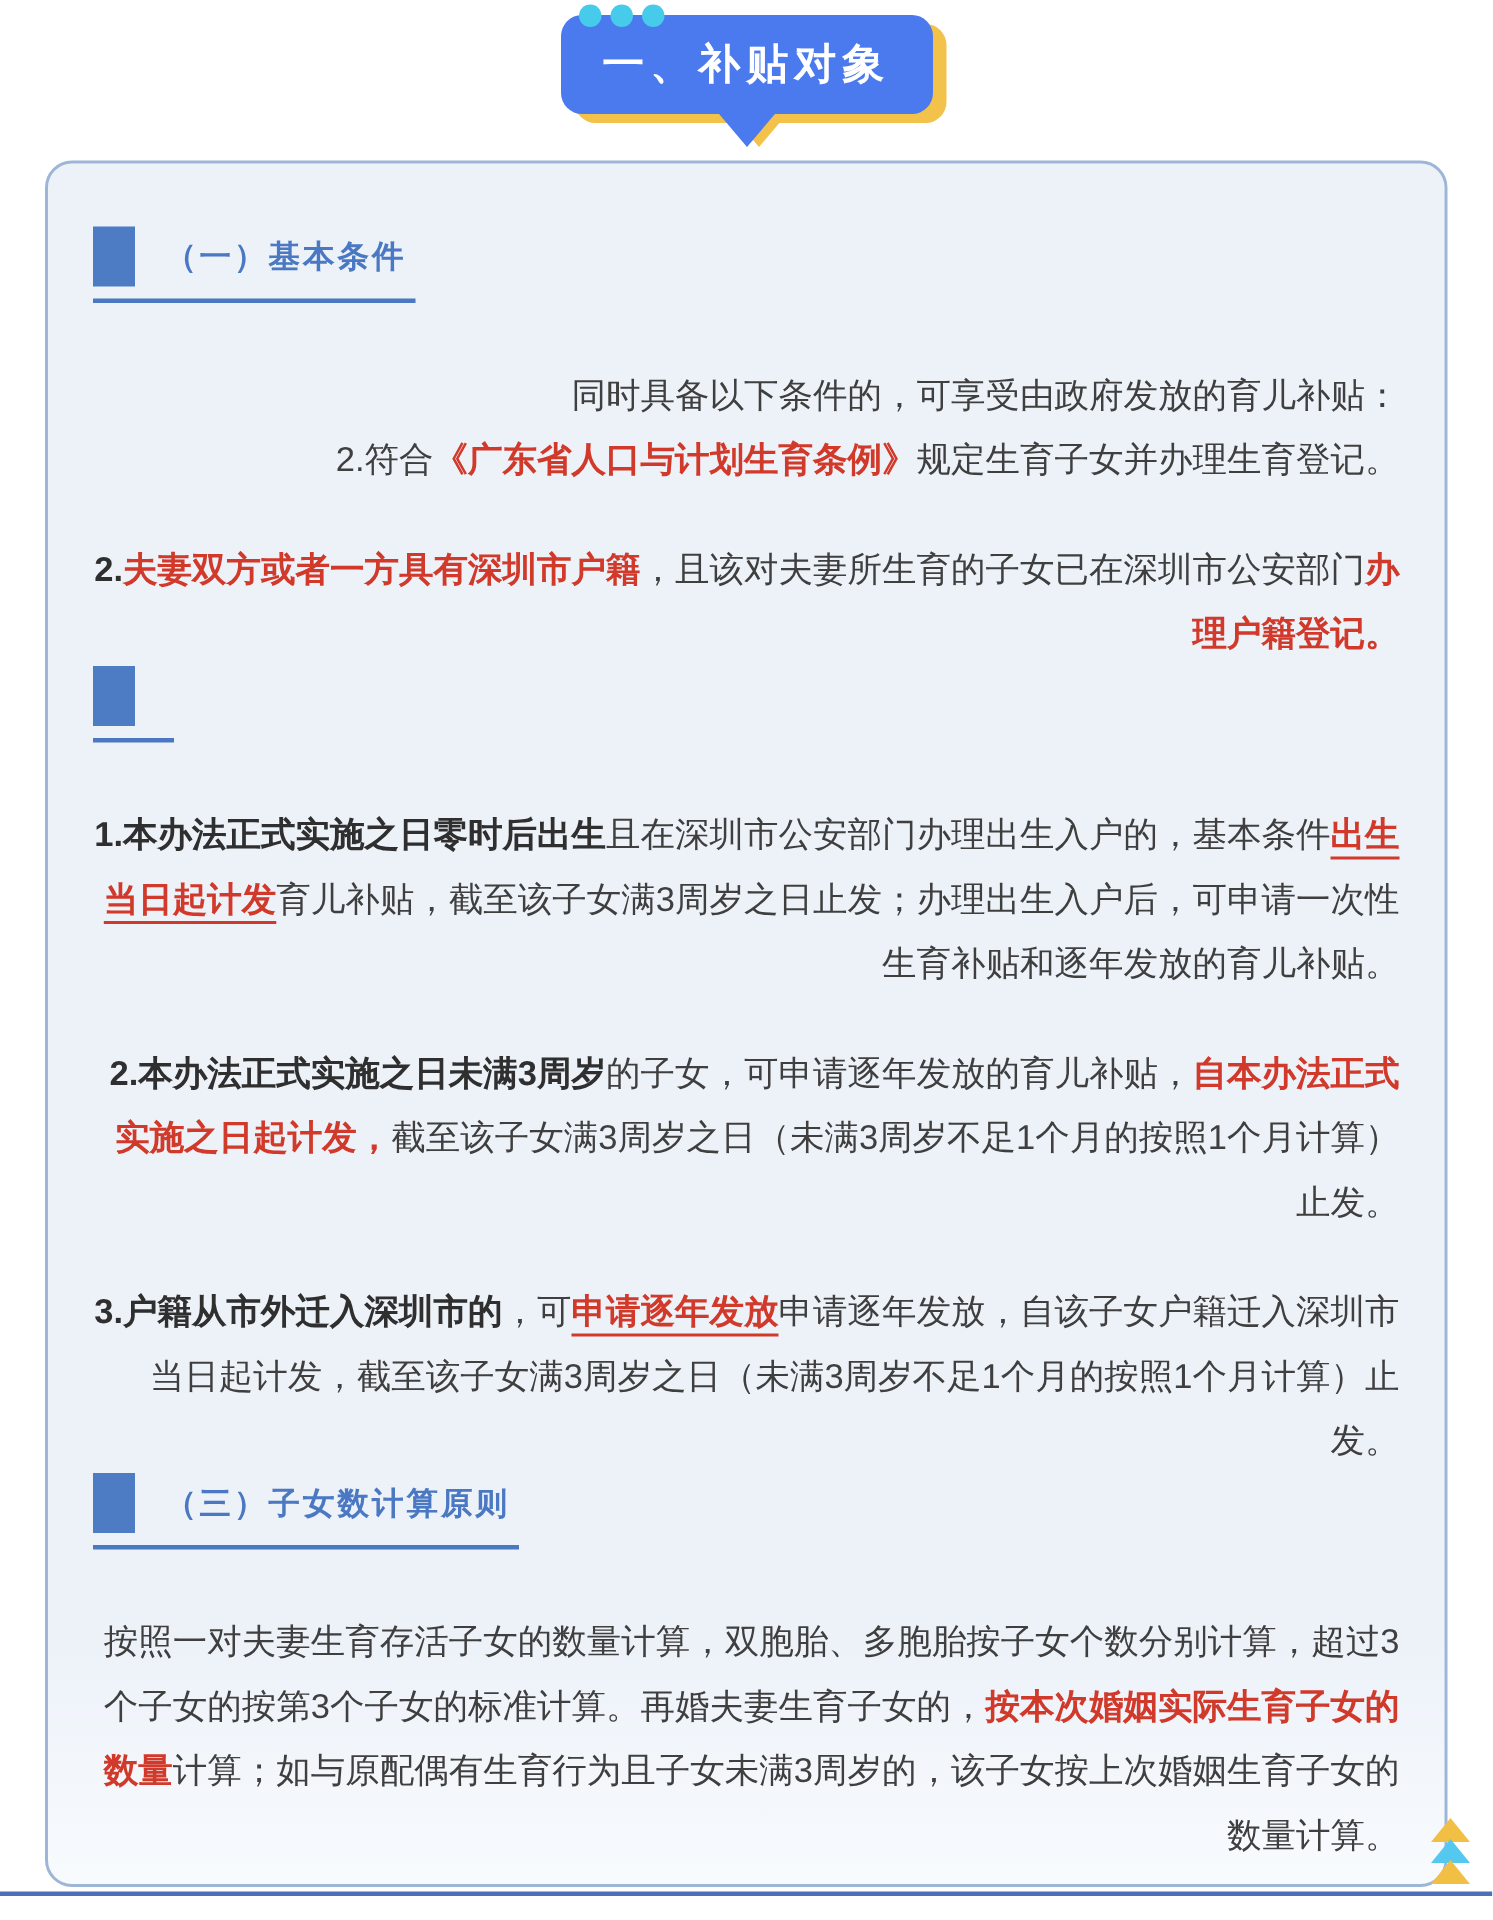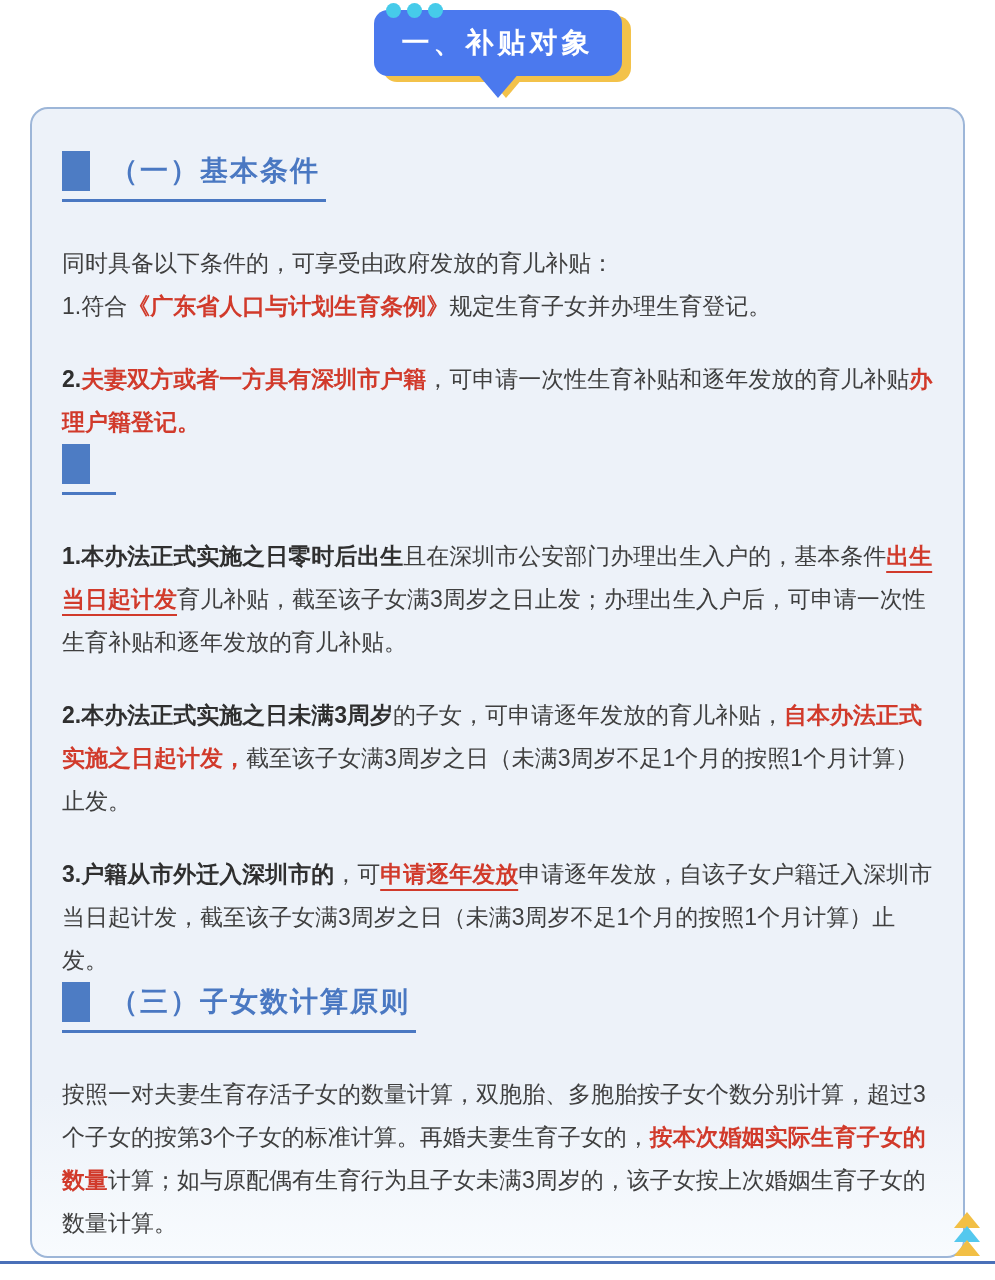--- a/index.html
+++ b/index.html
@@ -48,27 +48,27 @@
 
   
   .sec-head {
     display:inline-block;
     border-bottom:3px solid #4a78c2;
     padding:0 6px 8px 0;
     margin:0 0 40px 0;
     font-size:0;
   }
   .sq { display:inline-block; vertical-align:middle; width:28px; height:40px; background:#4d7cc4; margin-right:20px; }
-  .sec-title { display:inline-block; vertical-align:middle; color:#4a78c2; font-weight:bold; font-size:28px; letter-spacing:2px; }
+  .sec-title { display:inline-block; vertical-align:middle; color:#4a78c2; font-weight:bold; font-size:21px; letter-spacing:2px; }
 
   
   .para {
     margin:0 0 30px 0;
     font-size:23px; line-height:43px; color:#3f3f3f;
-    text-align:left;
+    text-align:right;
   }
   .para.tight { margin-bottom:0; }
   .para:last-child { margin-bottom:0; }
   .b  { font-weight:bold; color:#2f2f2f; }
   .r  { font-weight:bold; color:#d13a2b; }
   .ru { font-weight:bold; color:#d13a2b; text-decoration:underline; text-decoration-thickness:2px; text-underline-offset:7px; }
 
   
   .bottom-line { position:absolute; left:0; top:1261px; width:995px; height:3px; background:#4a70b8; z-index:2; }
   .tri-stack { position:absolute; left:954px; top:1214px; z-index:3; display:flex; flex-direction:column; align-items:center; }
@@ -93,24 +93,24 @@
   <div class="card">
 
     <div>
       <div class="sec-head">
         <span class="sq"></span><span class="sec-title">（一）基本条件</span>
       </div>
       <p class="para tight">
         <span>同时具备以下条件的，可享受由政府发放的育儿补贴：</span>
       </p>
       <p class="para">
-        <span>1.符合</span><span class="r">《广东省人口与计划生育条例》</span><span>规定生育子女并办理生育登记。</span>
+        <span>2.符合</span><span class="r">《广东省人口与计划生育条例》</span><span>规定生育子女并办理生育登记。</span>
       </p>
       <p class="para">
-        <span class="b">2.</span><span class="r">夫妻双方或者一方具有深圳市户籍</span><span>，可申请一次性生育补贴和逐年发放的育儿补贴</span><span class="r">办理户籍登记。</span>
+        <span class="b">2.</span><span class="r">夫妻双方或者一方具有深圳市户籍</span><span>，且该对夫妻所生育的子女已在深圳市公安部门</span><span class="r">办理户籍登记。</span>
       </p>
     </div>
 
     <div>
       <div class="sec-head">
         <span class="sq"></span>
       </div>
       <p class="para">
         <span class="b">1.本办法正式实施之日零时后出生</span><span>且在深圳市公安部门办理出生入户的，基本条件</span><span class="ru">出生当日起计发</span><span>育儿补贴，截至该子女满3周岁之日止发；办理出生入户后，可申请一次性生育补贴和逐年发放的育儿补贴。</span>
       </p>

